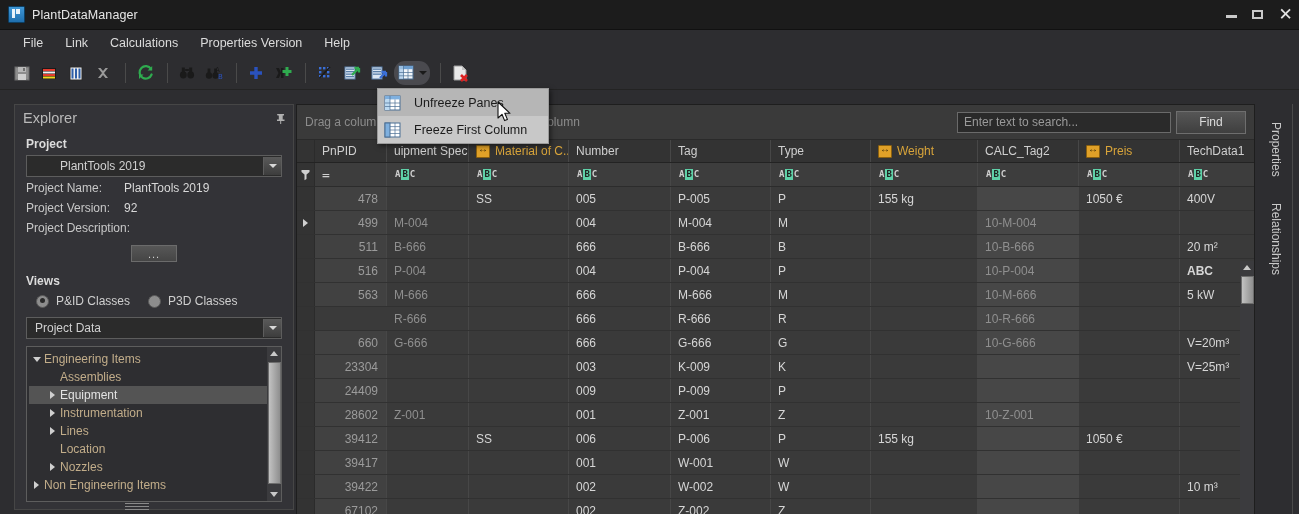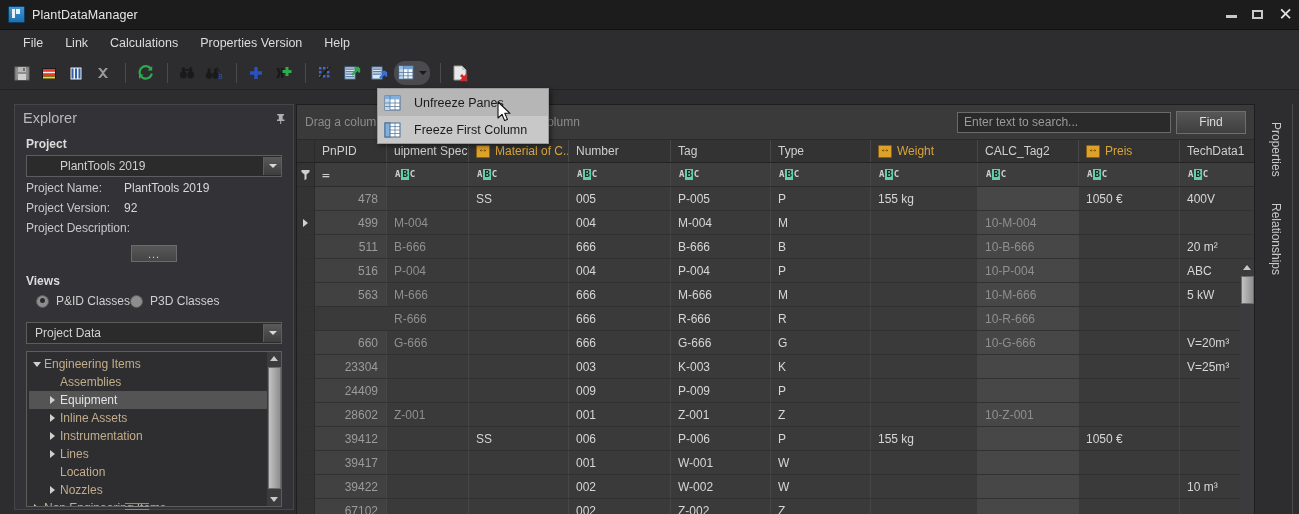--- a/index.html
+++ b/index.html
@@ -61,21 +61,21 @@
   .cbtn{width:17px;height:18px;background:linear-gradient(180deg,#5a5a5a,#3d3d3d);
         border-left:1px solid #5d5d5d;display:flex;align-items:center;justify-content:center;}
   .arrow-dn{width:0;height:0;border-left:4px solid transparent;border-right:4px solid transparent;
             border-top:4px solid #d8d8d8;}
   .kv{display:flex;font-size:12px;color:#c8c8c8;line-height:17px;margin-top:3px;}
   .kv .k{width:98px;flex:none;}
   .kv .v{color:#d8d8d8;}
   .dotsbtn{width:44px;height:15px;margin:8px auto 0;background:linear-gradient(180deg,#575757,#454545);
            border:1px solid #6b6b6b;display:flex;align-items:center;justify-content:center;
            font-size:11px;color:#cfcfcf;letter-spacing:1px;cursor:default;}
-  .radios{display:flex;align-items:flex-start;margin-top:6px;padding-left:10px;}
+  .radios{display:flex;align-items:flex-start;gap:18px;margin-top:6px;padding-left:10px;}
   .radio{display:flex;align-items:center;gap:7px;font-size:12px;color:#cfcfcf;cursor:default;}
   .rd{width:11px;height:11px;border-radius:50%;background:#8d8d8d;border:1px solid #5a5a5a;position:relative;}
   .rd.on:after{content:"";position:absolute;left:2.5px;top:2.5px;width:5px;height:5px;border-radius:50%;background:#2a2a2a;}
   .tree{margin-top:7px;height:154px;background:#2e2e31;border:1px solid #5d5d5d;position:relative;overflow:hidden;}
   .tnode{height:18px;display:flex;align-items:center;font-size:12px;color:#c2ad8a;cursor:default;white-space:nowrap;}
   .tnode.sel{background:#545454;color:#e2e2e2;}
   .tnode.child{padding-left:16px;}
   .tw{width:15px;flex:none;display:flex;align-items:center;justify-content:center;}
   .tri{width:0;height:0;border-top:4px solid transparent;border-bottom:4px solid transparent;border-left:5px solid #cfcfcf;}
   .tri.open{border-left:4px solid transparent;border-right:4px solid transparent;border-top:5px solid #cfcfcf;border-bottom:none;}
@@ -334,21 +334,21 @@
         <label class="radio">
           <span class="rd on"></span>
           <span>P&amp;ID Classes</span>
         </label>
         <label class="radio">
           <span class="rd"></span>
           <span>P3D Classes</span>
         </label>
       </div>
 
-      <div class="combo" style="margin-top:14px">
+      <div class="combo" style="margin-top:9px">
         <span class="cval">Project Data</span>
         <span class="cbtn">
             <i class="arrow-dn"></i>
           </span>
       </div>
 
       <div class="tree">
         <div id="tree-rows" style="padding:3px 0 0 2px;width:240px;">
             <div class="tnode">
               <span class="tw">
@@ -358,26 +358,20 @@
             </div>
             <div class="tnode child">
               <span class="tw"></span>
               <span>Assemblies</span>
             </div>
             <div class="tnode child sel">
               <span class="tw">
                 <i class="tri"></i>
               </span>
               <span>Equipment</span>
-            </div>
-            <div class="tnode child">
-              <span class="tw">
-                <i class="tri"></i>
-              </span>
-              <span>Inline Assets</span>
             </div>
             <div class="tnode child">
               <span class="tw">
                 <i class="tri"></i>
               </span>
               <span>Instrumentation</span>
             </div>
             <div class="tnode child">
               <span class="tw">
                 <i class="tri"></i>
@@ -587,21 +581,21 @@
           <div class="indicator"></div>
           <div class="cell rnum" style="width: 72px;">516</div>
           <div class="cell dim" style="width: 82px;">P-004</div>
           <div class="cell" style="width: 100px;"></div>
           <div class="cell" style="width: 102px;">004</div>
           <div class="cell" style="width: 100px;">P-004</div>
           <div class="cell" style="width: 100px;">P</div>
           <div class="cell" style="width: 107px;"></div>
           <div class="cell ro dim" style="width: 101px;">10-P-004</div>
           <div class="cell" style="width: 101px;"></div>
-          <div class="cell" style="width: 90px;">ABC</div>
+          <div class="cell" style="width: 90px; font-weight: bold;">ABC</div>
         </div>
         <div class="row">
           <div class="indicator"></div>
           <div class="cell rnum" style="width: 72px;">563</div>
           <div class="cell dim" style="width: 82px;">M-666</div>
           <div class="cell" style="width: 100px;"></div>
           <div class="cell" style="width: 102px;">666</div>
           <div class="cell" style="width: 100px;">M-666</div>
           <div class="cell" style="width: 100px;">M</div>
           <div class="cell" style="width: 107px;"></div>
@@ -634,21 +628,21 @@
           <div class="cell ro dim" style="width: 101px;">10-G-666</div>
           <div class="cell" style="width: 101px;"></div>
           <div class="cell" style="width: 90px;">V=20m³</div>
         </div>
         <div class="row">
           <div class="indicator"></div>
           <div class="cell rnum" style="width: 72px;">23304</div>
           <div class="cell dim" style="width: 82px;"></div>
           <div class="cell" style="width: 100px;"></div>
           <div class="cell" style="width: 102px;">003</div>
-          <div class="cell" style="width: 100px;">K-003</div>
+          <div class="cell" style="width: 100px;">K-009</div>
           <div class="cell" style="width: 100px;">K</div>
           <div class="cell" style="width: 107px;"></div>
           <div class="cell ro dim" style="width: 101px;"></div>
           <div class="cell" style="width: 101px;"></div>
           <div class="cell" style="width: 90px;">V=25m³</div>
         </div>
         <div class="row">
           <div class="indicator"></div>
           <div class="cell rnum" style="width: 72px;">24409</div>
           <div class="cell dim" style="width: 82px;"></div>

